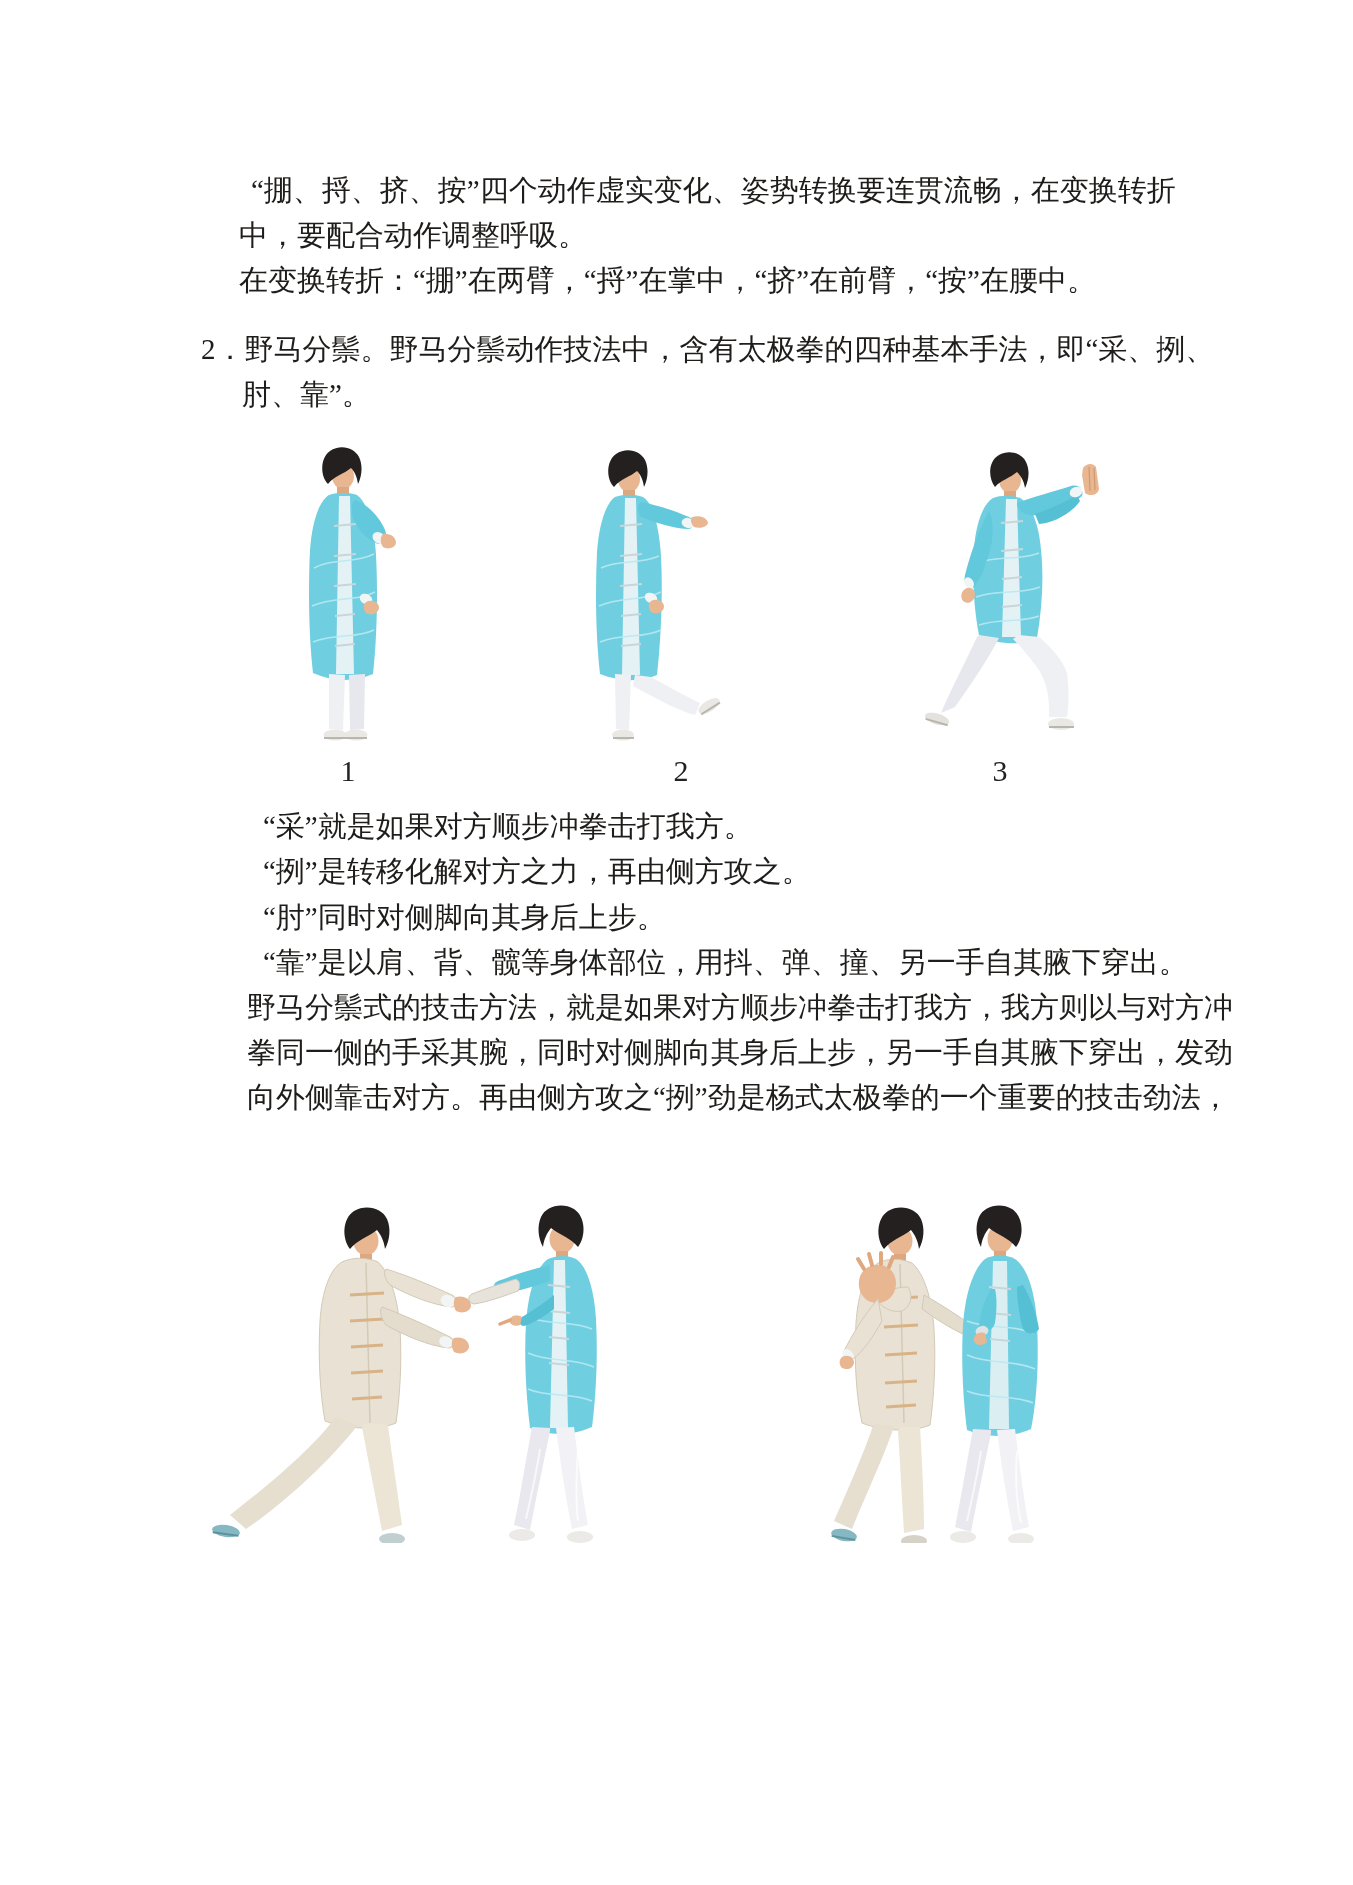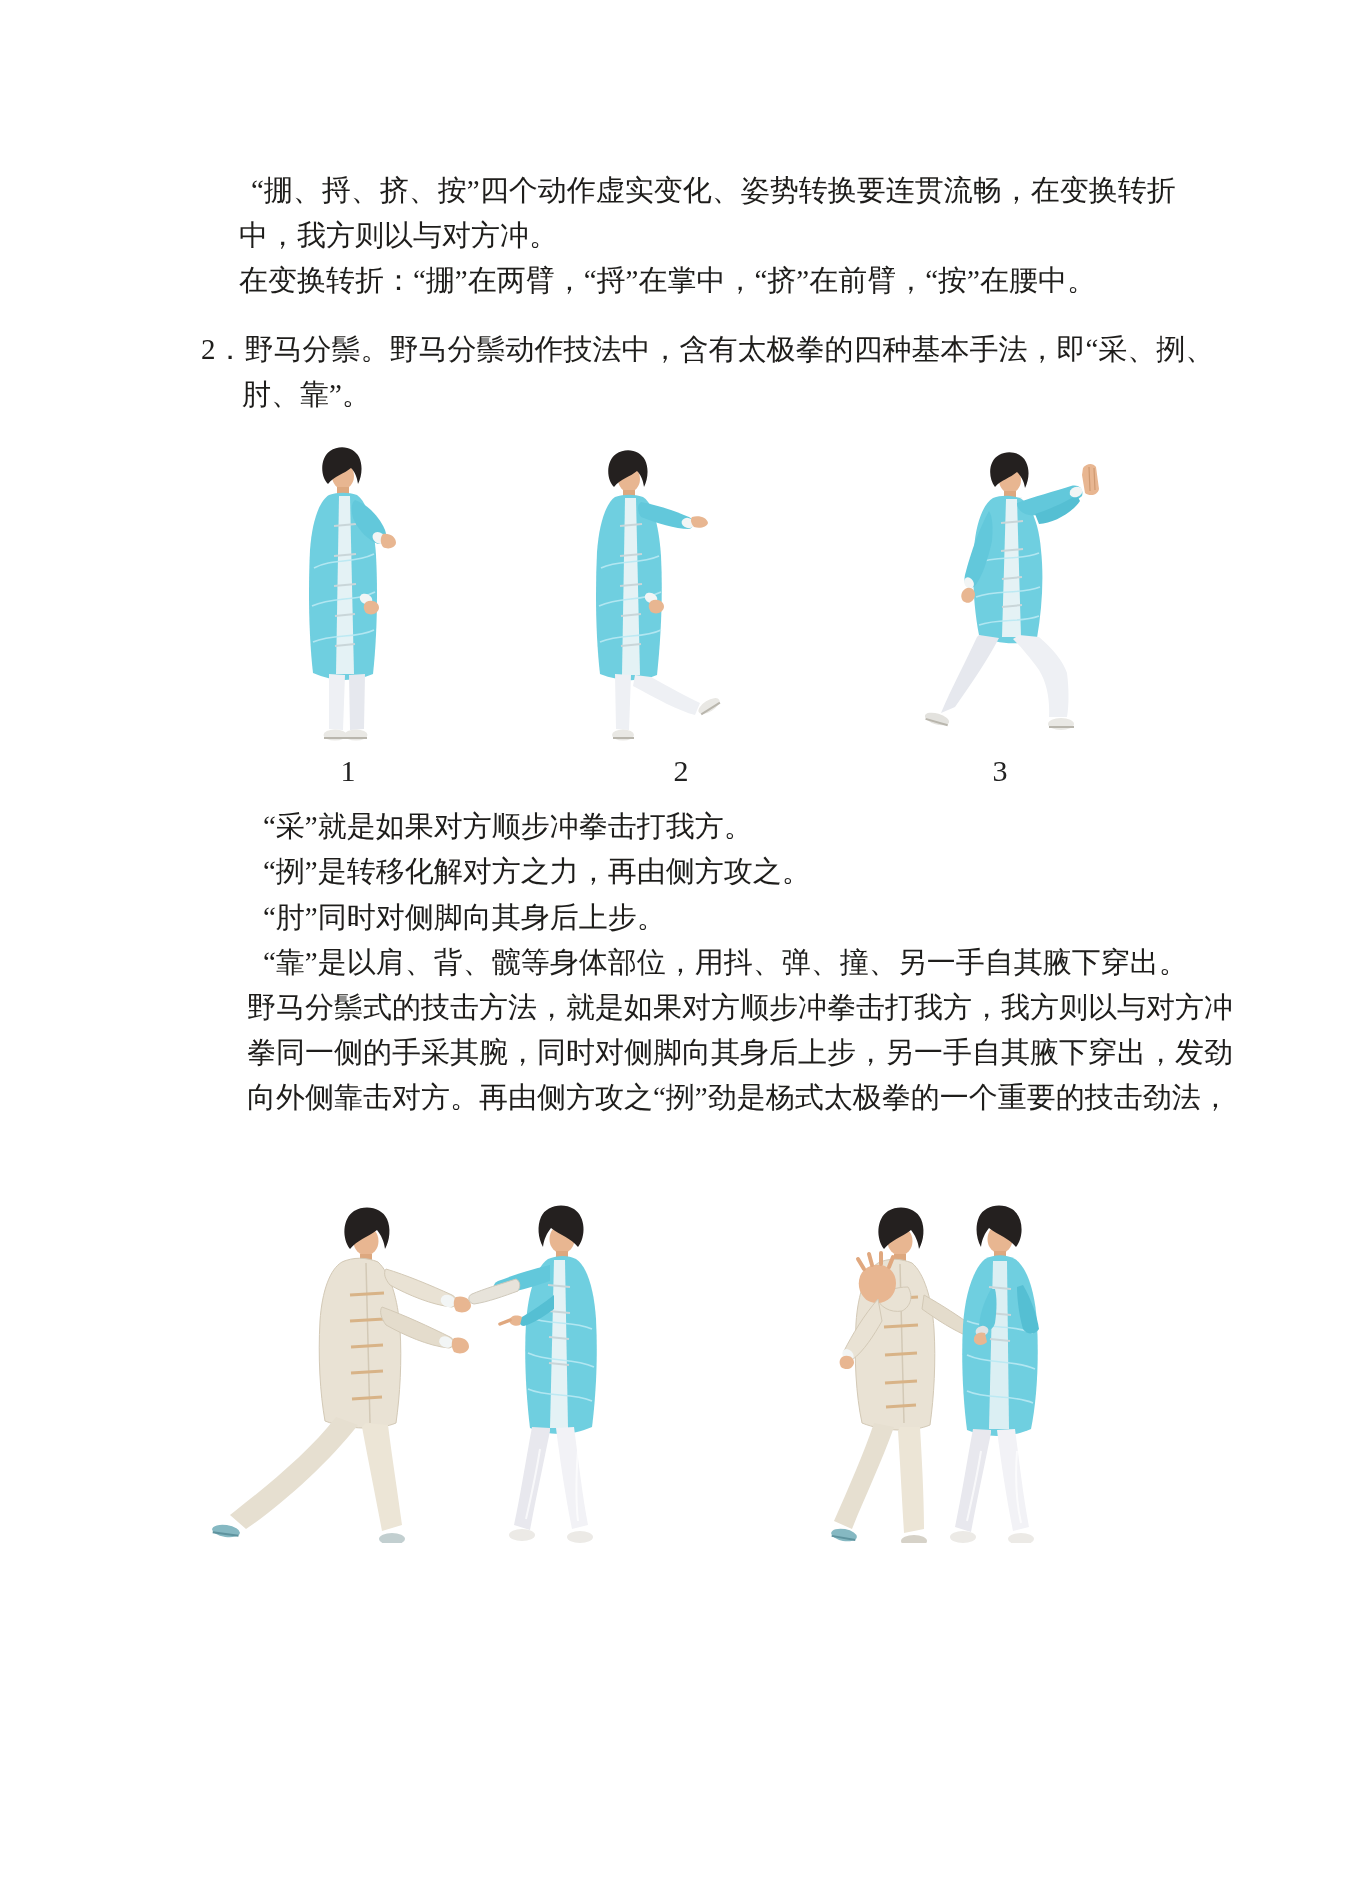--- a/index.html
+++ b/index.html
@@ -14,21 +14,21 @@
         font-size:26px;line-height:1;white-space:nowrap;color:#1e1d1b;}
   .footer .num{font-family:"Liberation Sans","DejaVu Sans",sans-serif;font-weight:bold;
         font-size:25px;padding:0 14px;}
 </style>
 </head>
 <body>
 
 <div class="page">
 
   <div class="line" style="top:170px;left:251px">“掤、捋、挤、按”四个动作虚实变化、姿势转换要连贯流畅，在变换转折</div>
-  <div class="line" style="top:215px;left:239px">中，我方则以与对方冲。</div>
+  <div class="line" style="top:215px;left:239px">中，要配合动作调整呼吸。</div>
   <div class="line" style="top:260px;left:239px">在变换转折：“掤”在两臂，“捋”在掌中，“挤”在前臂，“按”在腰中。</div>
 
   <div class="line" style="top:329px;left:201px"><span>2．</span><span>野马分鬃。野马分鬃动作技法中，含有太极拳的四种基本手法，即“采、挒、</span></div>
   <div class="line" style="top:374px;left:242px">肘、靠”。</div>
 
   <svg class="photo" style="left:284px;top:446px" width="116" height="299" viewBox="0 0 116 299">
     <ellipse cx="59" cy="30" rx="11" ry="13" fill="#e8b691"></ellipse>
     <path d="M44,38 C36,30 36,12 46,5 C56,-2 70,1 75,11 C79,19 78,30 74,38 C73,31 71,26 67,22 C60,28 50,30 44,38 Z" fill="#24201f"></path>
     <path d="M53,41 L65,41 L65,50 L53,50 Z" fill="#dda87f"></path>
     <path d="M48,48 L70,48 L67,62 L51,62 Z" fill="#f4f6f6"></path>

